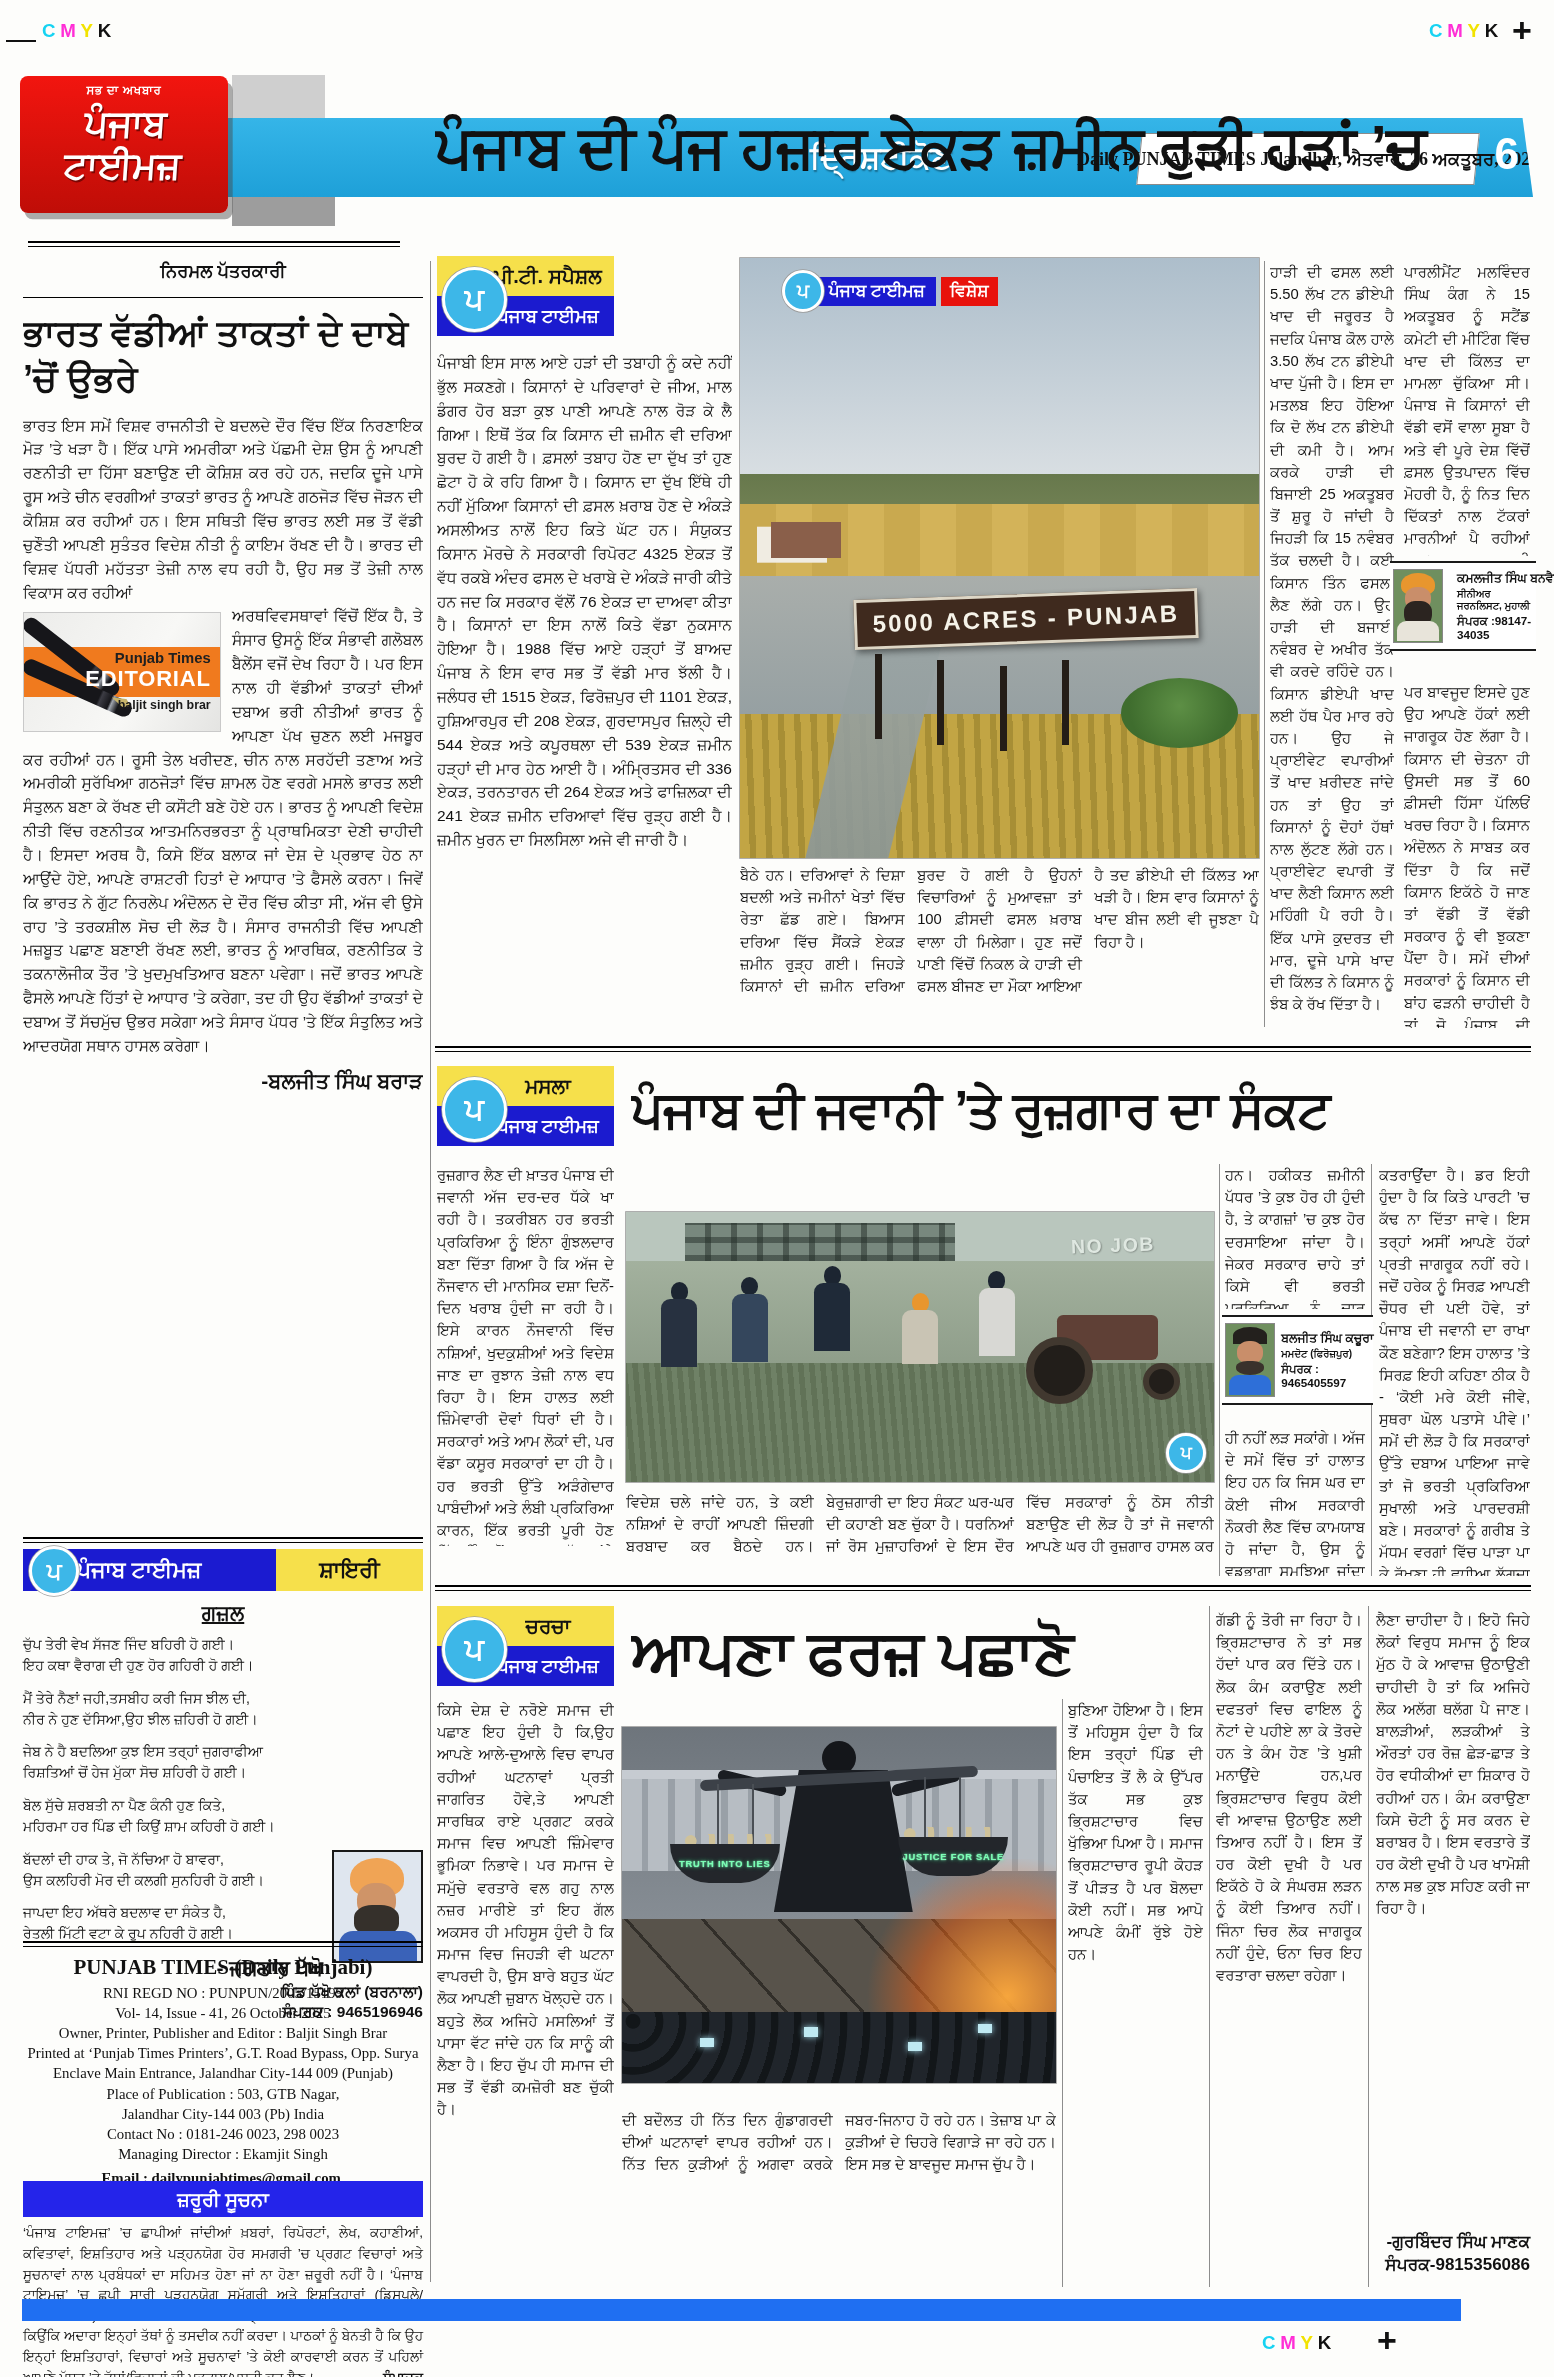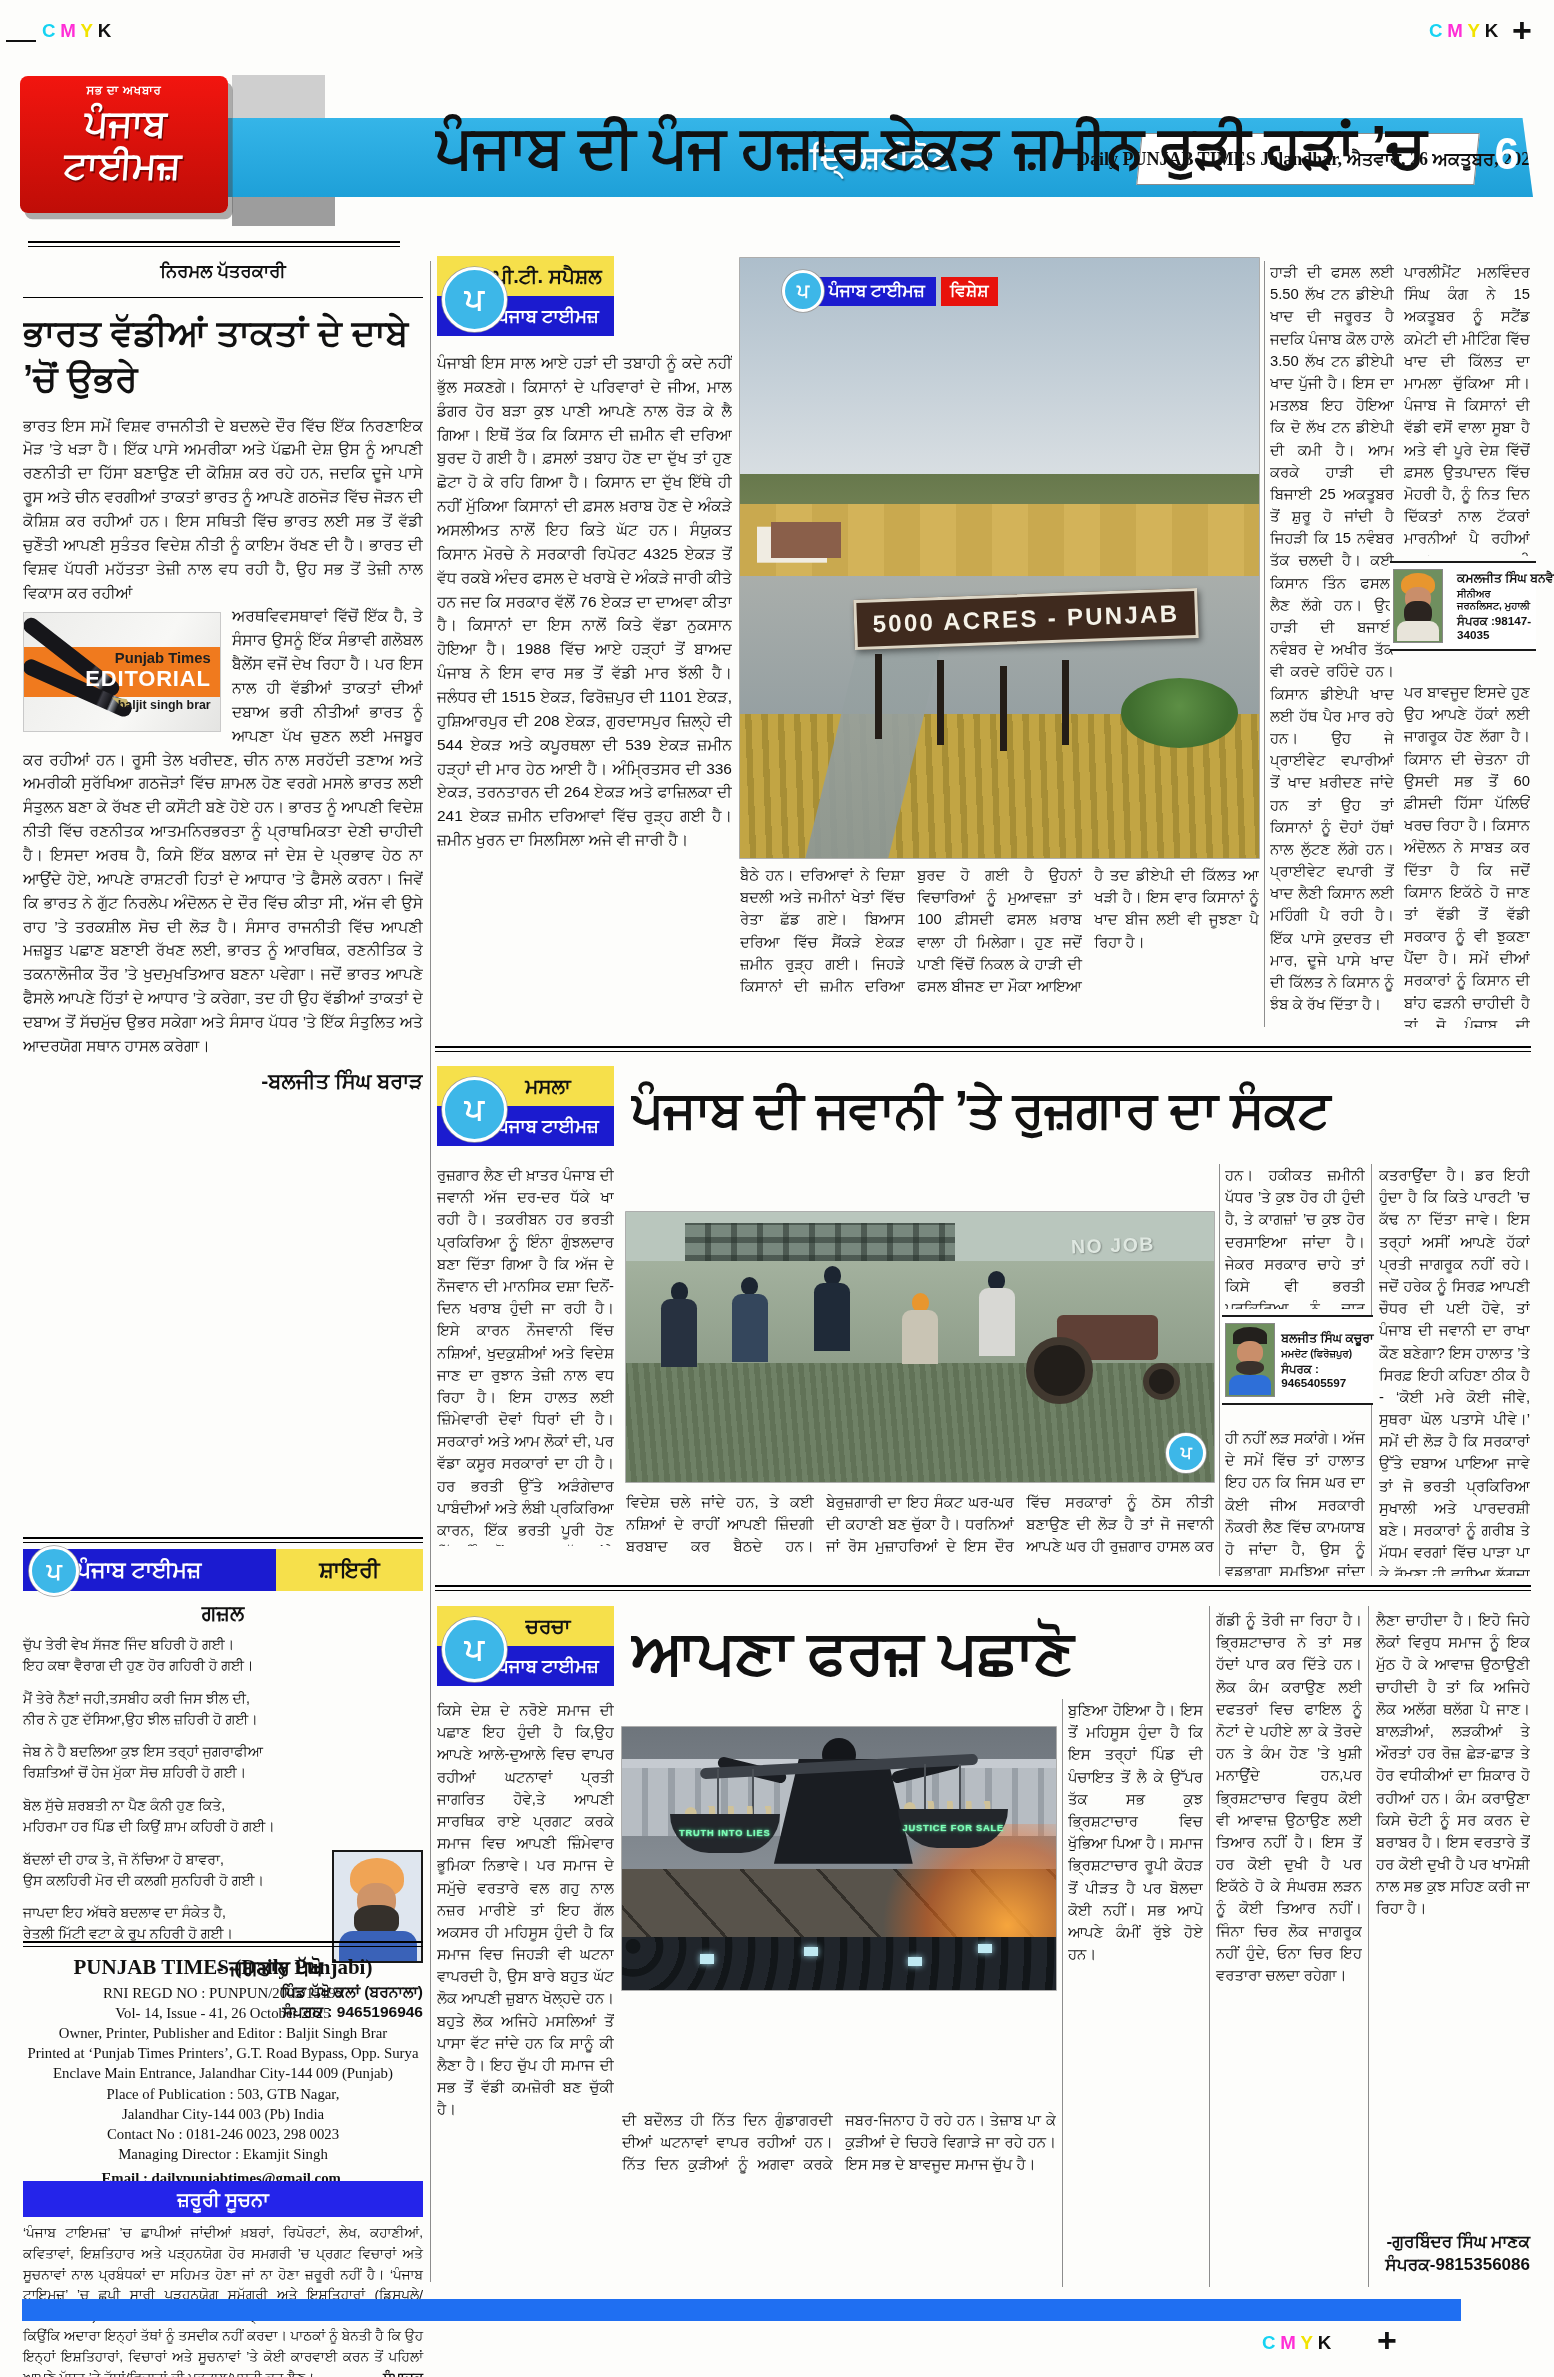--- a/index.html
+++ b/index.html
@@ -223,21 +223,21 @@
     <div class="dbl-rule"></div>
     <div class="poet-bar">
       <div class="pb-blue">
         <div class="pt-circle" style="position:absolute;left:6.2px;top:-3.1px;width:44px;height:44px;font-size:23px;">
             <span>ਪ</span>
           </div>
         <span>ਪੰਜਾਬ ਟਾਈਮਜ਼</span>
       </div>
       <div class="pb-yellow">ਸ਼ਾਇਰੀ</div>
     </div>
-    <div style="text-align:center;font-weight:bold;font-size:21px;margin:9.3px 0;">ਗਜ਼ਲ</div>
+    <div style="text-align:center;font-weight:bold;font-size:21px;margin:9.3px 0;text-decoration:underline;">ਗਜ਼ਲ</div>
     <div>
       <div class="couplet">
           <div>ਚੁੱਪ ਤੇਰੀ ਵੇਖ ਸੱਜਣ ਜਿੰਦ ਬਹਿਰੀ ਹੋ ਗਈ।</div>
           <div>ਇਹ ਕਥਾ ਵੈਰਾਗ ਦੀ ਹੁਣ ਹੋਰ ਗਹਿਰੀ ਹੋ ਗਈ।</div>
         </div>
       <div class="couplet">
           <div>ਮੈਂ ਤੇਰੇ ਨੈਣਾਂ ਜਹੀ,ਤਸਬੀਹ ਕਰੀ ਜਿਸ ਝੀਲ ਦੀ,</div>
           <div>ਨੀਰ ਨੇ ਹੁਣ ਦੱਸਿਆ,ਉਹ ਝੀਲ ਜ਼ਹਿਰੀ ਹੋ ਗਈ।</div>
         </div>
       <div class="couplet">
@@ -427,21 +427,21 @@
     <div class="bot">ਪੰਜਾਬ ਟਾਈਮਜ਼</div>
     <div class="pt-circle" style="position:absolute;left:4.7px;top:11px;width:59px;height:59px;font-size:29.5px;">
         <span>ਪ</span>
       </div>
   </div>
 
   <div class="abs headline-xl hide-ov" style="left:631px;top:1617px;width:575px;font-size:61px;">ਆਪਣਾ ਫਰਜ਼ ਪਛਾਣੋ</div>
 
   <div class="abs bodytxt-s jt hide-ov" style="left:437px;top:1699px;width:177px;height:588px;">ਕਿਸੇ ਦੇਸ਼ ਦੇ ਨਰੋਏ ਸਮਾਜ ਦੀ ਪਛਾਣ ਇਹ ਹੁੰਦੀ ਹੈ ਕਿ,ਉਹ ਆਪਣੇ ਆਲੇ-ਦੁਆਲੇ ਵਿਚ ਵਾਪਰ ਰਹੀਆਂ ਘਟਨਾਵਾਂ ਪ੍ਰਤੀ ਜਾਗਰਿਤ ਹੋਵੇ,ਤੇ ਆਪਣੀ ਸਾਰਥਿਕ ਰਾਏ ਪ੍ਰਗਟ ਕਰਕੇ ਸਮਾਜ ਵਿਚ ਆਪਣੀ ਜ਼ਿੰਮੇਵਾਰ ਭੂਮਿਕਾ ਨਿਭਾਵੇ। ਪਰ ਸਮਾਜ ਦੇ ਸਮੁੱਚੇ ਵਰਤਾਰੇ ਵਲ ਗਹੁ ਨਾਲ ਨਜ਼ਰ ਮਾਰੀਏ ਤਾਂ ਇਹ ਗੱਲ ਅਕਸਰ ਹੀ ਮਹਿਸੂਸ ਹੁੰਦੀ ਹੈ ਕਿ ਸਮਾਜ ਵਿਚ ਜਿਹੜੀ ਵੀ ਘਟਨਾ ਵਾਪਰਦੀ ਹੈ, ਉਸ ਬਾਰੇ ਬਹੁਤ ਘੱਟ ਲੋਕ ਆਪਣੀ ਜ਼ੁਬਾਨ ਖੋਲ੍ਹਦੇ ਹਨ। ਬਹੁਤੇ ਲੋਕ ਅਜਿਹੇ ਮਸਲਿਆਂ ਤੋਂ ਪਾਸਾ ਵੱਟ ਜਾਂਦੇ ਹਨ ਕਿ ਸਾਨੂੰ ਕੀ ਲੈਣਾ ਹੈ। ਇਹ ਚੁੱਪ ਹੀ ਸਮਾਜ ਦੀ ਸਭ ਤੋਂ ਵੱਡੀ ਕਮਜ਼ੋਰੀ ਬਣ ਚੁੱਕੀ ਹੈ।</div>
 
-  <div class="abs photo duty" style="left:622px;top:1727px;width:434px;height:263px;">
+  <div class="abs photo duty" style="left:622px;top:1727px;width:434px;height:356px;">
     <div class="bldg3"></div>
     <div class="ground"></div>
     <div class="fire"></div>
     <div class="hood"></div>
     <div class="torso"></div>
     <div class="arm" style="left:22%;transform:rotate(14deg);"></div>
     <div class="arm" style="right:22%;transform:rotate(-14deg);"></div>
     <div class="beam"></div>
     <div class="chain" style="left:22%;top:16%;"></div>
     <div class="chain" style="left:30%;top:16%;"></div>

